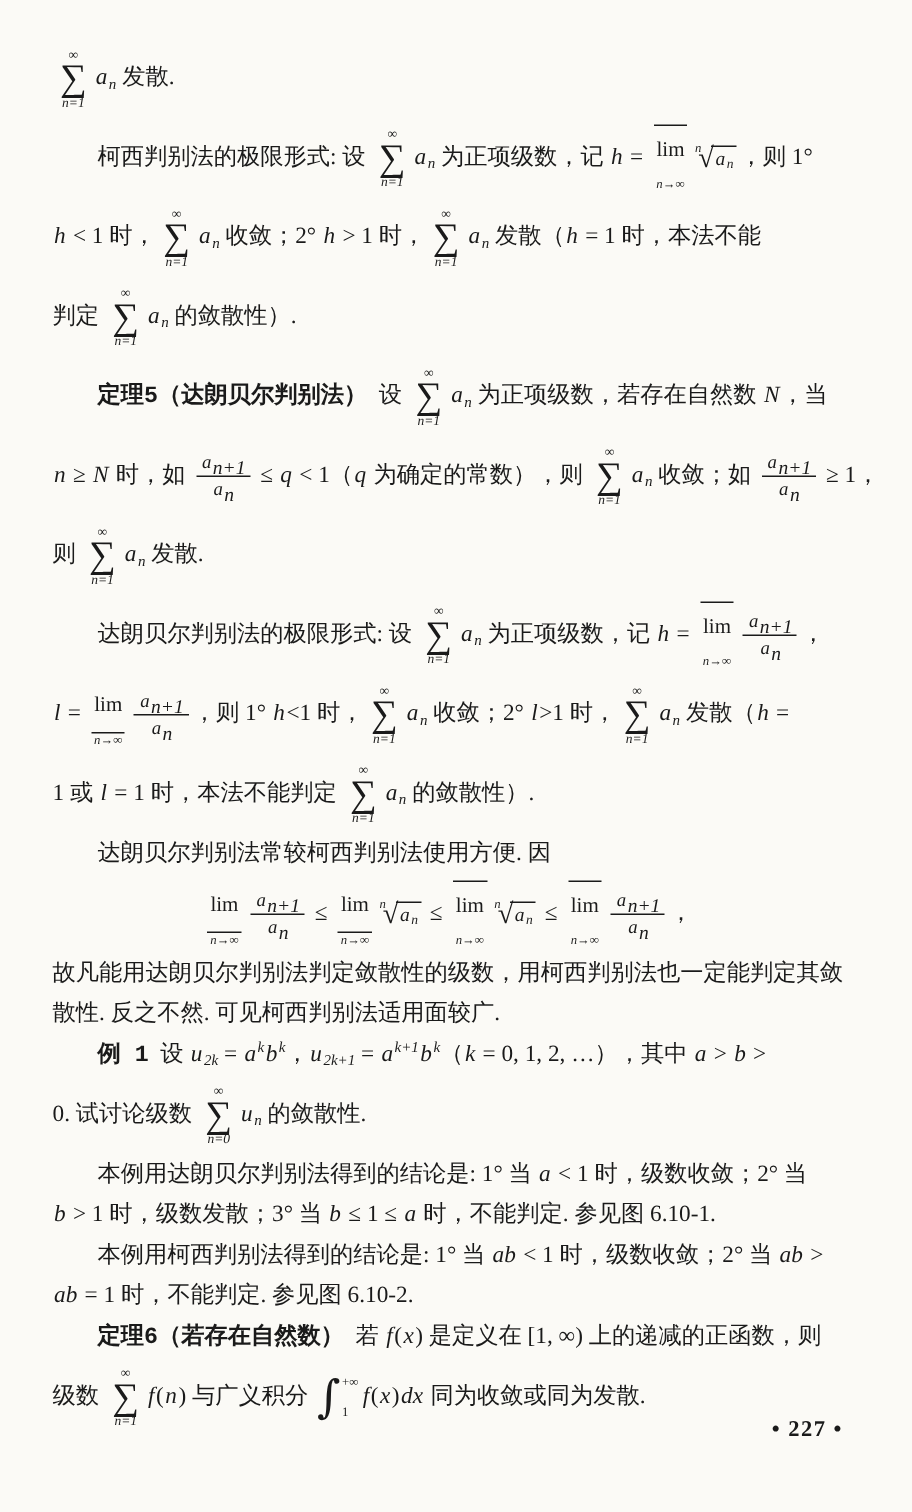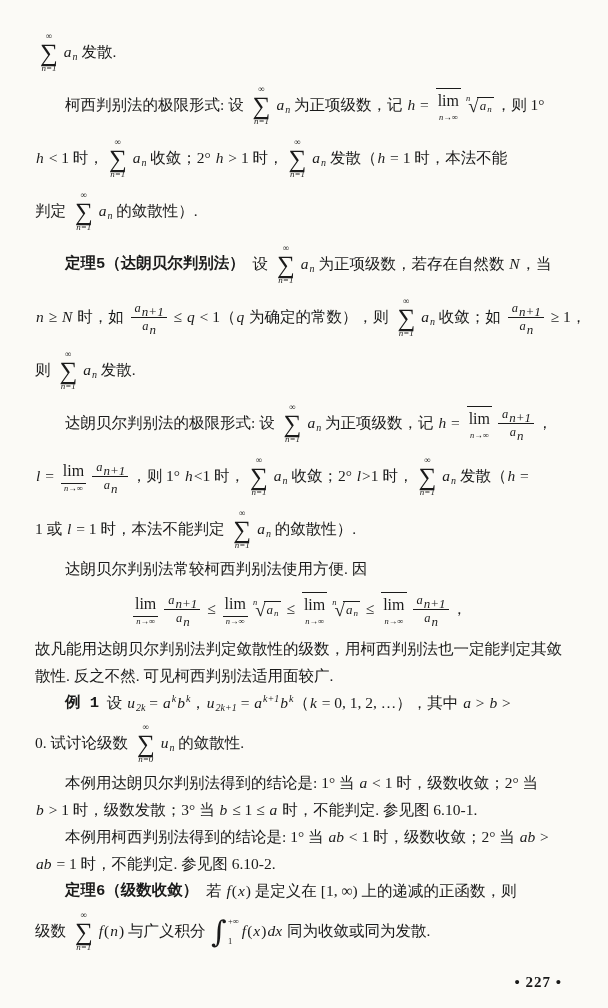--- a/index.html
+++ b/index.html
@@ -32,21 +32,21 @@
   .msub { font-size:10px; font-style:italic; transform:translateY(4px); }
 
   
   .sum { display:inline-flex; flex-direction:column; align-items:center; line-height:1; margin:0 5px; }
   .sum-top { font-size:9px; line-height:1; }
   .sum-sig { font-size:25px; line-height:0.95; }
   .sum-bot { font-size:9px; font-style:italic; line-height:1; }
 
   
   .lim { display:inline-flex; flex-direction:column; align-items:center; line-height:1; margin:0 3px; }
-  .lim-word { font-size:16px; padding:4px 2px; line-height:1; }
+  .lim-word { font-size:14px; padding:10px 2px; line-height:1; }
   .lim-word.over  { border-top:1.5px solid #1a1a1a; }
   .lim-word.under { border-bottom:1.5px solid #1a1a1a; }
   .lim-bot { font-size:8.5px; font-style:italic; line-height:1.1; }
 
   
   .frac { display:inline-flex; flex-direction:column; align-items:center; line-height:1; margin:0 3px; }
   .frac-num { display:inline-flex; align-items:center; padding:0 3px 2px; border-bottom:1.2px solid #1a1a1a; }
   .frac-den { display:inline-flex; align-items:center; padding-top:2px; }
   .frac .mi   { font-size:12.5px; }
   .frac .msub { font-size:13px; transform:translateY(3px); }
@@ -60,21 +60,21 @@
   .root-rad .msub { font-size:9px; transform:translateY(3px); }
 
   
   .int { display:inline-flex; align-items:center; margin:0 2px; }
   .int-glyph { font-size:30px; line-height:1; font-family:"DejaVu Serif", serif; }
   .int-lims  { display:inline-flex; flex-direction:column; height:34px; font-size:8.5px; margin-left:1px; }
   .int-top { margin-top:1px; }
   .int-bot { margin-top:auto; margin-bottom:2px; }
 
   .pagenum {
-    position:absolute; right:46px; bottom:17px;
+    position:absolute; right:46px; bottom:46px;
     font-weight:bold; font-size:15px; letter-spacing:1px;
     font-family:"Liberation Serif", serif;
   }
 </style>
 </head>
 <body>
 
 <div class="page">
   <div id="lines-host">
       <div class="line tall"><span class="sum"><span class="sum-top">∞</span><span class="sum-sig">∑</span><span class="sum-bot">n=1</span></span><span class="mi">a</span><span class="msub">n</span><span class="txt"> 发散.</span></div>
@@ -90,17 +90,17 @@
       <div class="line normal indent"><span class="txt">达朗贝尔判别法常较柯西判别法使用方便. 因</span></div>
       <div class="line tall center"><span class="lim"><span class="lim-word under">lim</span><span class="lim-bot">n→∞</span></span><span class="frac"><span class="frac-num"><span class="mi">a</span><span class="msub">n+1</span></span><span class="frac-den"><span class="mi">a</span><span class="msub">n</span></span></span><span class="txt"> ≤ </span><span class="lim"><span class="lim-word under">lim</span><span class="lim-bot">n→∞</span></span><span class="root"><span class="root-idx">n</span><span class="root-surd">√</span><span class="root-rad"><span class="mi">a</span><span class="msub">n</span></span></span><span class="txt"> ≤ </span><span class="lim"><span class="lim-word over">lim</span><span class="lim-bot">n→∞</span></span><span class="root"><span class="root-idx">n</span><span class="root-surd">√</span><span class="root-rad"><span class="mi">a</span><span class="msub">n</span></span></span><span class="txt"> ≤ </span><span class="lim"><span class="lim-word over">lim</span><span class="lim-bot">n→∞</span></span><span class="frac"><span class="frac-num"><span class="mi">a</span><span class="msub">n+1</span></span><span class="frac-den"><span class="mi">a</span><span class="msub">n</span></span></span><span class="txt">，</span></div>
       <div class="line normal"><span class="txt">故凡能用达朗贝尔判别法判定敛散性的级数，用柯西判别法也一定能判定其敛</span></div>
       <div class="line normal"><span class="txt">散性. 反之不然. 可见柯西判别法适用面较广.</span></div>
       <div class="line normal indent"><span class="bold">例 1</span><span class="txt">  设 </span><span class="mi">u</span><span class="msub">2k</span><span class="txt"> = </span><span class="mi">a</span><span class="msup">k</span><span class="mi">b</span><span class="msup">k</span><span class="txt">，</span><span class="mi">u</span><span class="msub">2k+1</span><span class="txt"> = </span><span class="mi">a</span><span class="msup">k+1</span><span class="mi">b</span><span class="msup">k</span><span class="txt">（</span><span class="mi">k</span><span class="txt"> = 0, 1, 2, …），其中 </span><span class="mi">a</span><span class="txt"> &gt; </span><span class="mi">b</span><span class="txt"> &gt;</span></div>
       <div class="line tall"><span class="txt">0. 试讨论级数 </span><span class="sum"><span class="sum-top">∞</span><span class="sum-sig">∑</span><span class="sum-bot">n=0</span></span><span class="mi">u</span><span class="msub">n</span><span class="txt"> 的敛散性.</span></div>
       <div class="line normal indent"><span class="txt">本例用达朗贝尔判别法得到的结论是: 1° 当 </span><span class="mi">a</span><span class="txt"> &lt; 1 时，级数收敛；2° 当</span></div>
       <div class="line normal"><span class="mi">b</span><span class="txt"> &gt; 1 时，级数发散；3° 当 </span><span class="mi">b</span><span class="txt"> ≤ 1 ≤ </span><span class="mi">a</span><span class="txt"> 时，不能判定. 参见图 6.10-1.</span></div>
       <div class="line normal indent"><span class="txt">本例用柯西判别法得到的结论是: 1° 当 </span><span class="mi">ab</span><span class="txt"> &lt; 1 时，级数收敛；2° 当 </span><span class="mi">ab</span><span class="txt"> &gt;</span></div>
       <div class="line normal"><span class="mi">ab</span><span class="txt"> = 1 时，不能判定. 参见图 6.10-2.</span></div>
-      <div class="line normal indent"><span class="bold">定理6（级数收敛）</span><span class="txt">  若 </span><span class="mi">f</span><span class="txt">(</span><span class="mi">x</span><span class="txt">) 是定义在 [1, ∞) 上的递减的正函数，则</span></div>
+      <div class="line normal indent"><span class="bold">定理6（若存在自然数）</span><span class="txt">  若 </span><span class="mi">f</span><span class="txt">(</span><span class="mi">x</span><span class="txt">) 是定义在 [1, ∞) 上的递减的正函数，则</span></div>
       <div class="line tall"><span class="txt">级数 </span><span class="sum"><span class="sum-top">∞</span><span class="sum-sig">∑</span><span class="sum-bot">n=1</span></span><span class="mi">f</span><span class="txt">(</span><span class="mi">n</span><span class="txt">) 与广义积分 </span><span class="int"><span class="int-glyph">∫</span><span class="int-lims"><span class="int-top">+∞</span><span class="int-bot">1</span></span></span><span class="mi">f</span><span class="txt">(</span><span class="mi">x</span><span class="txt">)</span><span class="mi">dx</span><span class="txt"> 同为收敛或同为发散.</span></div>
     </div>
   <div class="pagenum">• 227 •</div>
 </div>
 
 </body></html>

